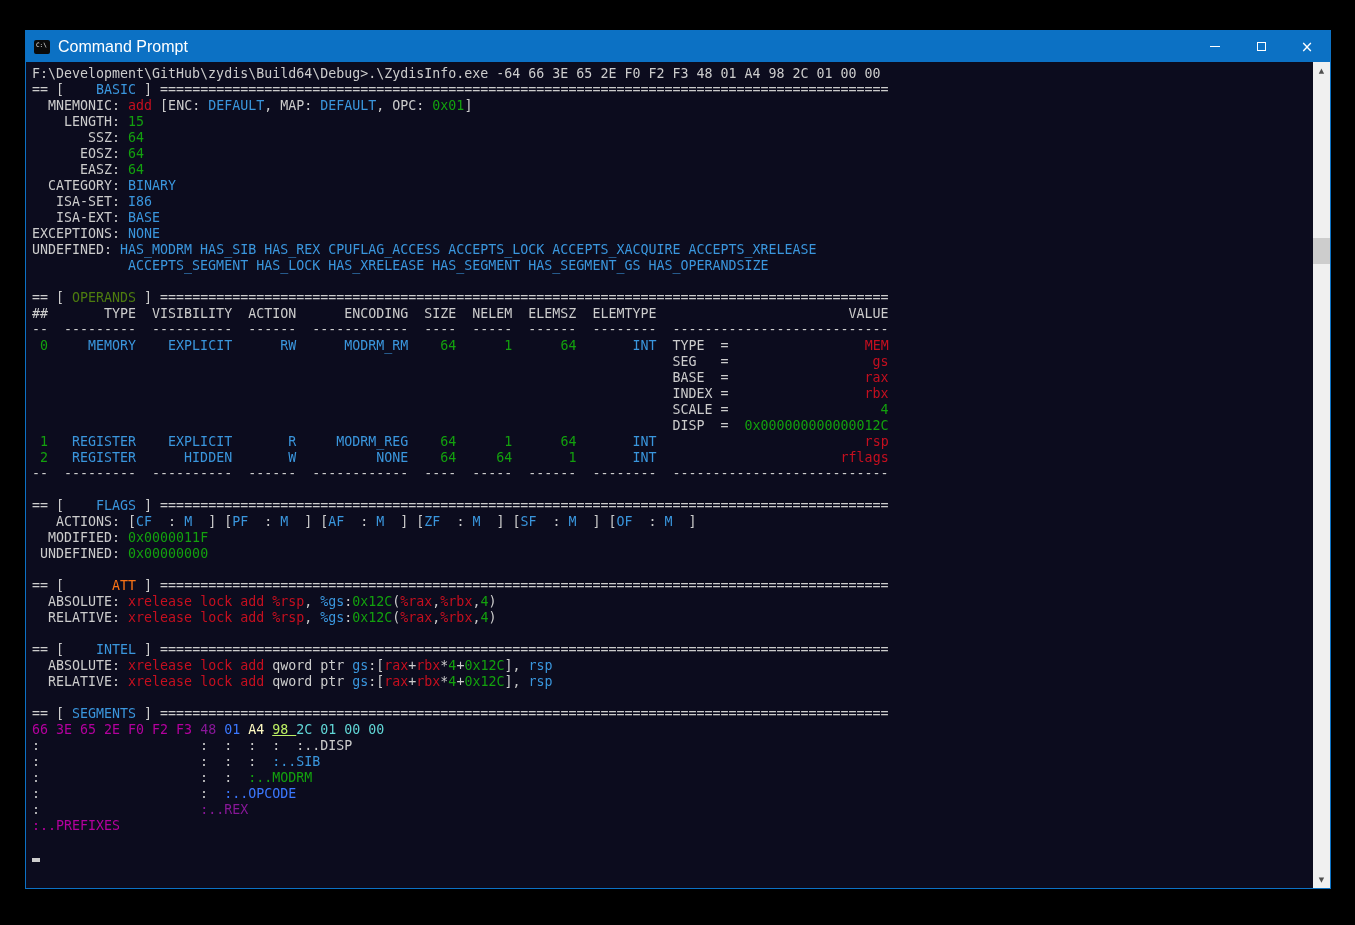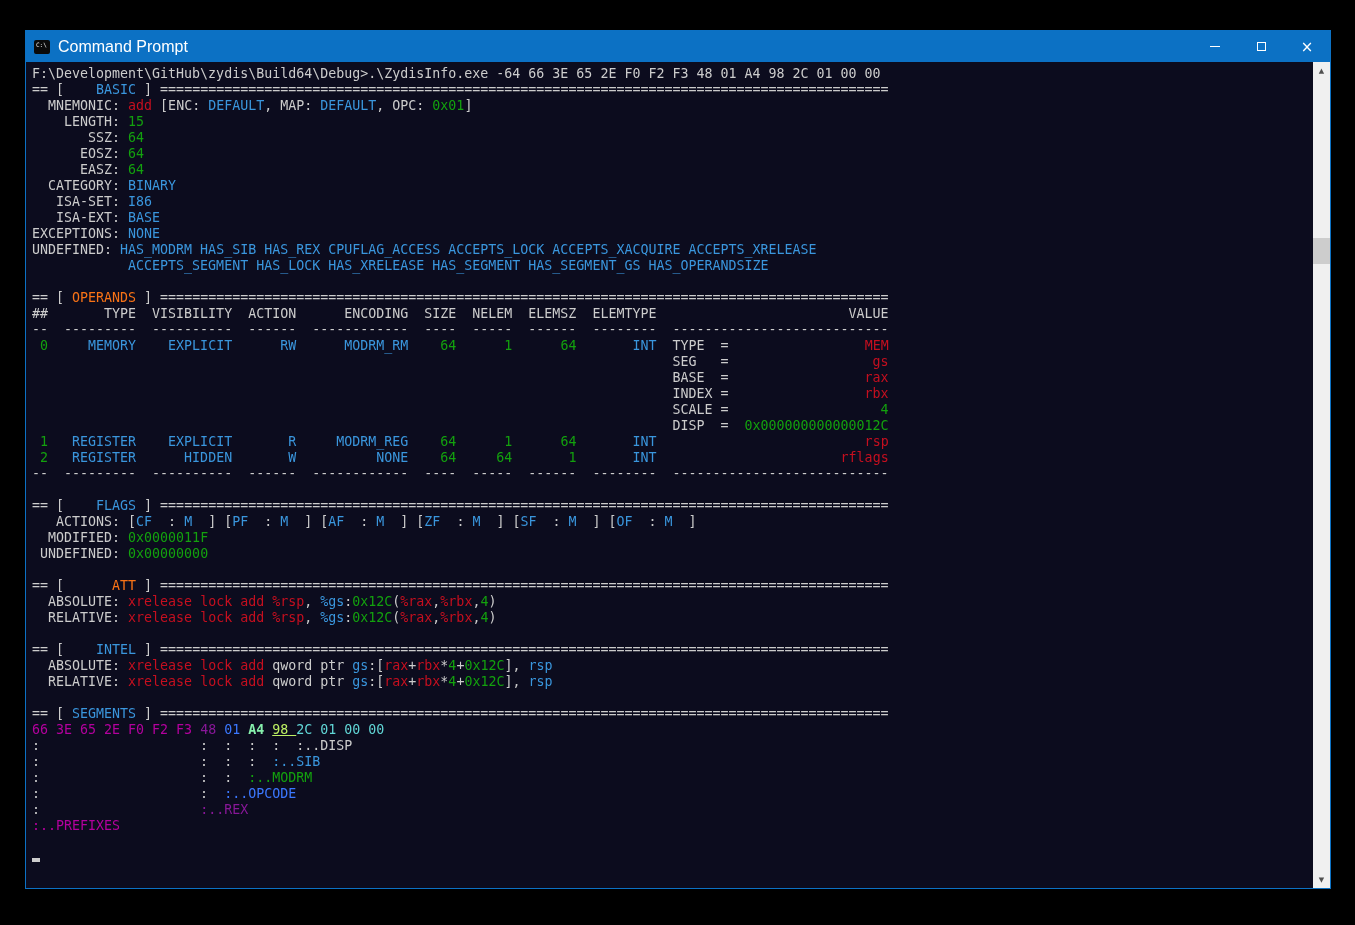--- a/index.html
+++ b/index.html
@@ -65,21 +65,21 @@
         <div class="line"><span style="color: rgb(204, 204, 204);">       SSZ: </span><span style="color: rgb(19, 161, 14);">64</span></div>
         <div class="line"><span style="color: rgb(204, 204, 204);">      EOSZ: </span><span style="color: rgb(19, 161, 14);">64</span></div>
         <div class="line"><span style="color: rgb(204, 204, 204);">      EASZ: </span><span style="color: rgb(19, 161, 14);">64</span></div>
         <div class="line"><span style="color: rgb(204, 204, 204);">  CATEGORY: </span><span style="color: rgb(58, 150, 221);">BINARY</span></div>
         <div class="line"><span style="color: rgb(204, 204, 204);">   ISA-SET: </span><span style="color: rgb(58, 150, 221);">I86</span></div>
         <div class="line"><span style="color: rgb(204, 204, 204);">   ISA-EXT: </span><span style="color: rgb(58, 150, 221);">BASE</span></div>
         <div class="line"><span style="color: rgb(204, 204, 204);">EXCEPTIONS: </span><span style="color: rgb(58, 150, 221);">NONE</span></div>
         <div class="line"><span style="color: rgb(204, 204, 204);">UNDEFINED: </span><span style="color: rgb(58, 150, 221);">HAS_MODRM HAS_SIB HAS_REX CPUFLAG_ACCESS ACCEPTS_LOCK ACCEPTS_XACQUIRE ACCEPTS_XRELEASE</span></div>
         <div class="line"><span style="color: rgb(58, 150, 221);">            ACCEPTS_SEGMENT HAS_LOCK HAS_XRELEASE HAS_SEGMENT HAS_SEGMENT_GS HAS_OPERANDSIZE</span></div>
         <div class="line"></div>
-        <div class="line"><span style="color: rgb(204, 204, 204);">== [ </span><span style="color: #f97316;">OPERANDS</span><span style="color: rgb(204, 204, 204);"> ] </span><span style="color: rgb(204, 204, 204);">===========================================================================================</span></div>
+        <div class="line"><span style="color: rgb(204, 204, 204);">== [ </span><span style="color: #4d7c0f;">OPERANDS</span><span style="color: rgb(204, 204, 204);"> ] </span><span style="color: rgb(204, 204, 204);">===========================================================================================</span></div>
         <div class="line"><span style="color: rgb(204, 204, 204);">##       TYPE  VISIBILITY  ACTION      ENCODING  SIZE  NELEM  ELEMSZ  ELEMTYPE                        VALUE</span></div>
         <div class="line"><span style="color: rgb(204, 204, 204);">--  ---------  ----------  ------  ------------  ----  -----  ------  --------  ---------------------------</span></div>
         <div class="line"><span style="color: rgb(19, 161, 14);"> 0</span><span style="color: rgb(58, 150, 221);">     MEMORY</span><span style="color: rgb(58, 150, 221);">    EXPLICIT</span><span style="color: rgb(58, 150, 221);">      RW</span><span style="color: rgb(58, 150, 221);">      MODRM_RM</span><span style="color: rgb(19, 161, 14);">    64</span><span style="color: rgb(19, 161, 14);">      1</span><span style="color: rgb(19, 161, 14);">      64</span><span style="color: rgb(58, 150, 221);">       INT</span><span style="color: rgb(204, 204, 204);">  TYPE  =                 </span><span style="color: rgb(197, 15, 31);">MEM</span></div>
         <div class="line"><span style="color: rgb(204, 204, 204);">                                                                                </span><span style="color: rgb(204, 204, 204);">SEG   =                  </span><span style="color: rgb(197, 15, 31);">gs</span></div>
         <div class="line"><span style="color: rgb(204, 204, 204);">                                                                                </span><span style="color: rgb(204, 204, 204);">BASE  =                 </span><span style="color: rgb(197, 15, 31);">rax</span></div>
         <div class="line"><span style="color: rgb(204, 204, 204);">                                                                                </span><span style="color: rgb(204, 204, 204);">INDEX =                 </span><span style="color: rgb(197, 15, 31);">rbx</span></div>
         <div class="line"><span style="color: rgb(204, 204, 204);">                                                                                </span><span style="color: rgb(204, 204, 204);">SCALE =                   </span><span style="color: rgb(19, 161, 14);">4</span></div>
         <div class="line"><span style="color: rgb(204, 204, 204);">                                                                                </span><span style="color: rgb(204, 204, 204); margin-top: 15px;">DISP  =  </span><span style="color: rgb(19, 161, 14);">0x000000000000012C</span></div>
         <div class="line"><span style="color: rgb(19, 161, 14);"> 1</span><span style="color: rgb(58, 150, 221);">   REGISTER</span><span style="color: rgb(58, 150, 221);">    EXPLICIT</span><span style="color: rgb(58, 150, 221);">       R</span><span style="color: rgb(58, 150, 221);">     MODRM_REG</span><span style="color: rgb(19, 161, 14);">    64</span><span style="color: rgb(19, 161, 14);">      1</span><span style="color: rgb(19, 161, 14);">      64</span><span style="color: rgb(58, 150, 221);">       INT</span><span style="color: rgb(197, 15, 31);">                          rsp</span></div>
         <div class="line"><span style="color: rgb(19, 161, 14);"> 2</span><span style="color: rgb(58, 150, 221);">   REGISTER</span><span style="color: rgb(58, 150, 221);">      HIDDEN</span><span style="color: rgb(58, 150, 221);">       W</span><span style="color: rgb(58, 150, 221);">          NONE</span><span style="color: rgb(19, 161, 14);">    64</span><span style="color: rgb(19, 161, 14);">     64</span><span style="color: rgb(19, 161, 14);">       1</span><span style="color: rgb(58, 150, 221);">       INT</span><span style="color: rgb(197, 15, 31);">                       rflags</span></div>
@@ -92,21 +92,21 @@
         <div class="line"></div>
         <div class="line"><span style="color: rgb(204, 204, 204);">== [ </span><span style="color: #f97316;">     ATT</span><span style="color: rgb(204, 204, 204);"> ] </span><span style="color: rgb(204, 204, 204);">===========================================================================================</span></div>
         <div class="line"><span style="color: rgb(204, 204, 204);">  ABSOLUTE: </span><span style="color: rgb(197, 15, 31);">xrelease lock add %rsp</span><span style="color: rgb(204, 204, 204);">, </span><span style="color: rgb(58, 150, 221);">%gs</span><span style="color: rgb(204, 204, 204);">:</span><span style="color: rgb(19, 161, 14);">0x12C</span><span style="color: rgb(204, 204, 204);">(</span><span style="color: rgb(197, 15, 31);">%rax</span><span style="color: rgb(204, 204, 204);">,</span><span style="color: rgb(197, 15, 31);">%rbx</span><span style="color: rgb(204, 204, 204);">,</span><span style="color: rgb(19, 161, 14);">4</span><span style="color: rgb(204, 204, 204);">)</span></div>
         <div class="line"><span style="color: rgb(204, 204, 204);">  RELATIVE: </span><span style="color: rgb(197, 15, 31);">xrelease lock add %rsp</span><span style="color: rgb(204, 204, 204);">, </span><span style="color: rgb(58, 150, 221);">%gs</span><span style="color: rgb(204, 204, 204);">:</span><span style="color: rgb(19, 161, 14);">0x12C</span><span style="color: rgb(204, 204, 204);">(</span><span style="color: rgb(197, 15, 31);">%rax</span><span style="color: rgb(204, 204, 204);">,</span><span style="color: rgb(197, 15, 31);">%rbx</span><span style="color: rgb(204, 204, 204);">,</span><span style="color: rgb(19, 161, 14);">4</span><span style="color: rgb(204, 204, 204);">)</span></div>
         <div class="line"></div>
         <div class="line"><span style="color: rgb(204, 204, 204);">== [ </span><span style="color: rgb(58, 150, 221);">   INTEL</span><span style="color: rgb(204, 204, 204);"> ] </span><span style="color: rgb(204, 204, 204);">===========================================================================================</span></div>
         <div class="line"><span style="color: rgb(204, 204, 204);">  ABSOLUTE: </span><span style="color: rgb(197, 15, 31);">xrelease lock add</span><span style="color: rgb(204, 204, 204);"> qword ptr </span><span style="color: rgb(58, 150, 221);">gs</span><span style="color: rgb(204, 204, 204);">:[</span><span style="color: rgb(197, 15, 31);">rax</span><span style="color: rgb(204, 204, 204);">+</span><span style="color: rgb(197, 15, 31);">rbx</span><span style="color: rgb(204, 204, 204);">*</span><span style="color: rgb(19, 161, 14);">4</span><span style="color: rgb(204, 204, 204);">+</span><span style="color: rgb(19, 161, 14);">0x12C</span><span style="color: rgb(204, 204, 204);">], </span><span style="color: rgb(58, 150, 221);">rsp</span></div>
         <div class="line"><span style="color: rgb(204, 204, 204);">  RELATIVE: </span><span style="color: rgb(197, 15, 31);">xrelease lock add</span><span style="color: rgb(204, 204, 204);"> qword ptr </span><span style="color: rgb(58, 150, 221);">gs</span><span style="color: rgb(204, 204, 204);">:[</span><span style="color: rgb(197, 15, 31);">rax</span><span style="color: rgb(204, 204, 204);">+</span><span style="color: rgb(197, 15, 31);">rbx</span><span style="color: rgb(204, 204, 204);">*</span><span style="color: rgb(19, 161, 14);">4</span><span style="color: rgb(204, 204, 204);">+</span><span style="color: rgb(19, 161, 14);">0x12C</span><span style="color: rgb(204, 204, 204);">], </span><span style="color: rgb(58, 150, 221);">rsp</span></div>
         <div class="line"></div>
         <div class="line"><span style="color: rgb(204, 204, 204);">== [ </span><span style="color: rgb(58, 150, 221);">SEGMENTS</span><span style="color: rgb(204, 204, 204);"> ] </span><span style="color: rgb(204, 204, 204);">===========================================================================================</span></div>
-        <div class="line"><span style="color: rgb(180, 0, 158);">66 3E 65 2E F0 F2 F3 </span><span style="color: rgb(136, 23, 152);">48 </span><span style="color: rgb(59, 120, 255);">01 </span><span style="color: #86efac; font-weight: bold;">A4 </span><span style="color: #bef264; text-decoration: underline;">98 </span><span style="color: rgb(97, 214, 214);">2C 01 00 00</span></div>
+        <div class="line"><span style="color: rgb(180, 0, 158);">66 3E 65 2E F0 F2 F3 </span><span style="color: rgb(136, 23, 152);">48 </span><span style="color: rgb(59, 120, 255);">01 </span><span style="color: #fef9c3;">A4 </span><span style="color: #bef264; text-decoration: underline;">98 </span><span style="color: rgb(97, 214, 214);">2C 01 00 00</span></div>
         <div class="line"><span style="color: rgb(204, 204, 204);">:                    :  :  :  :  :..DISP</span></div>
         <div class="line"><span style="color: rgb(204, 204, 204);">:                    :  :  :  </span><span style="color: rgb(58, 150, 221);">:..SIB</span></div>
         <div class="line"><span style="color: rgb(204, 204, 204);">:                    :  :  </span><span style="color: rgb(19, 161, 14);">:..MODRM</span></div>
         <div class="line"><span style="color: rgb(204, 204, 204);">:                    :  </span><span style="color: rgb(59, 120, 255);">:..OPCODE</span></div>
         <div class="line"><span style="color: rgb(204, 204, 204);">:                    </span><span style="color: rgb(136, 23, 152);">:..REX</span></div>
         <div class="line"><span style="color: rgb(180, 0, 158);">:..PREFIXES</span></div>
         <div class="line"></div>
         <div class="line"><span class="cursor"></span></div>
       </div>
     <div class="scrollbar">

